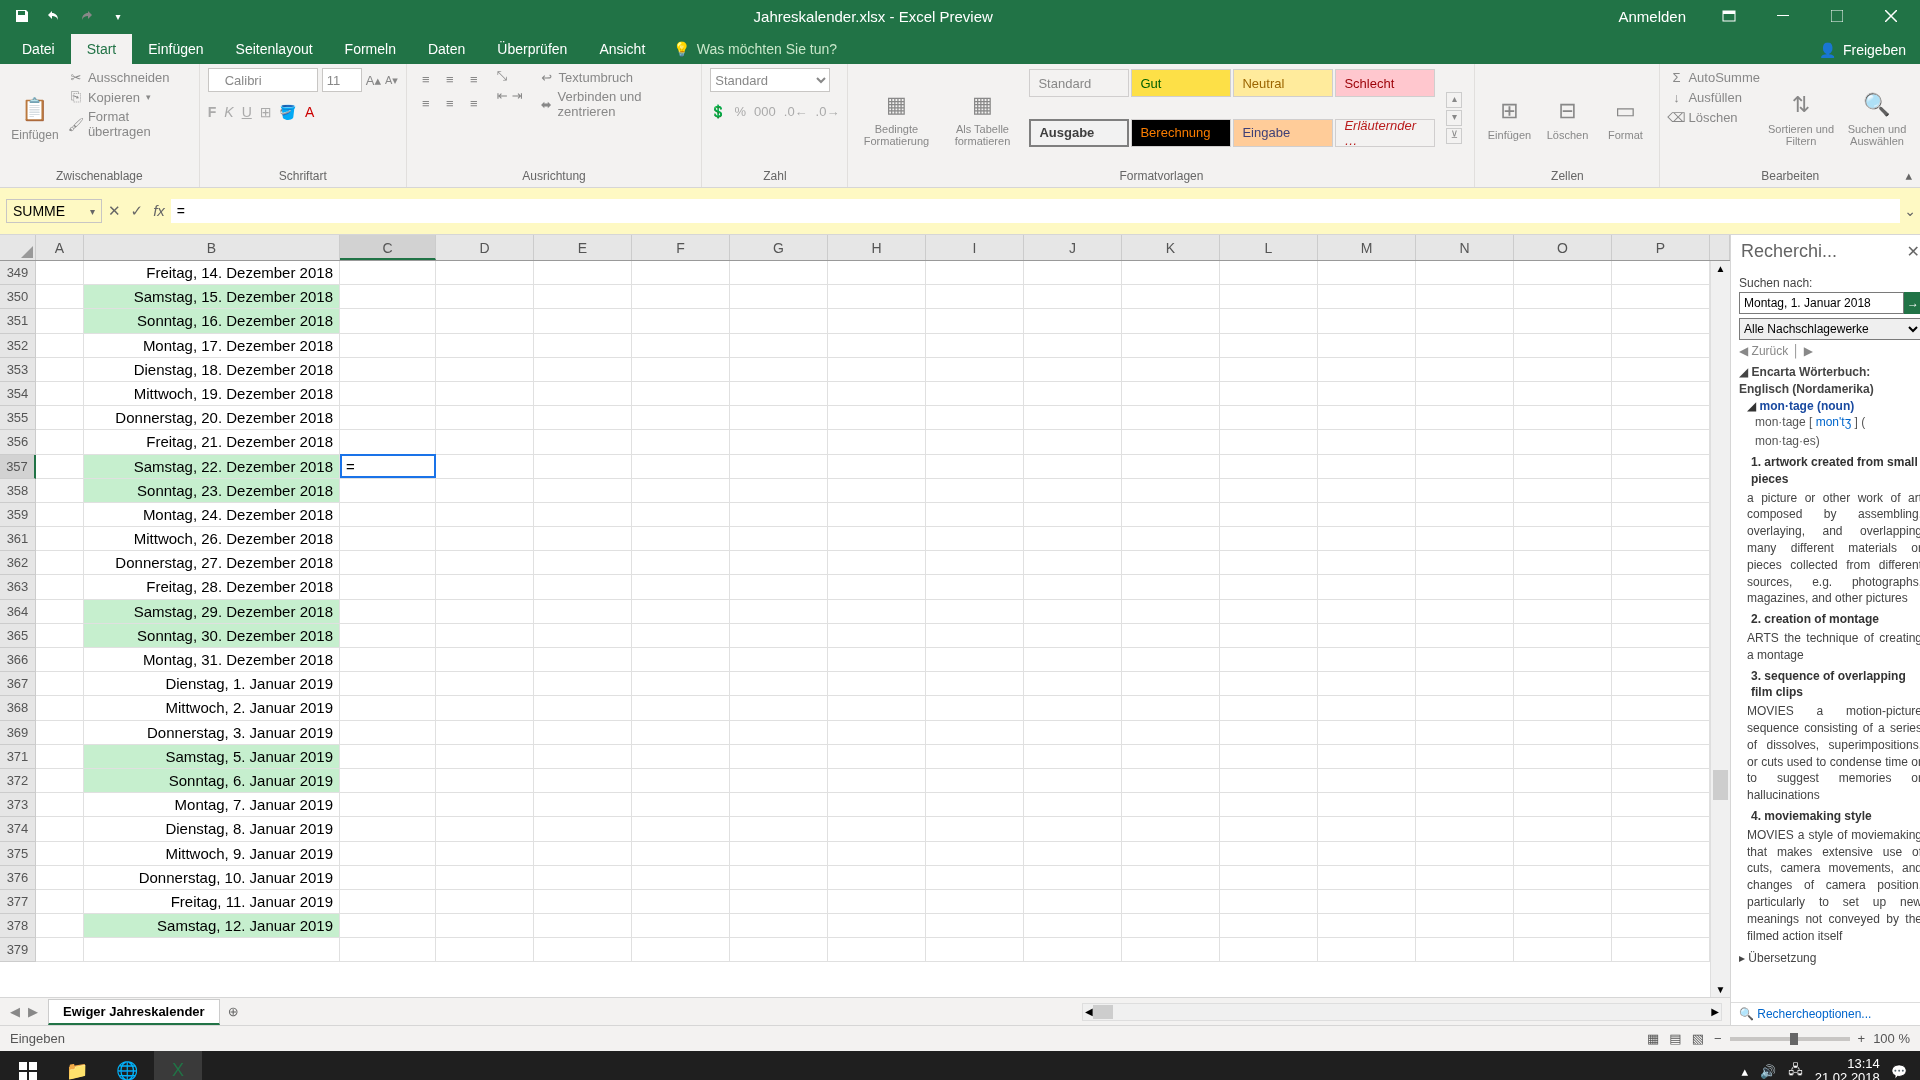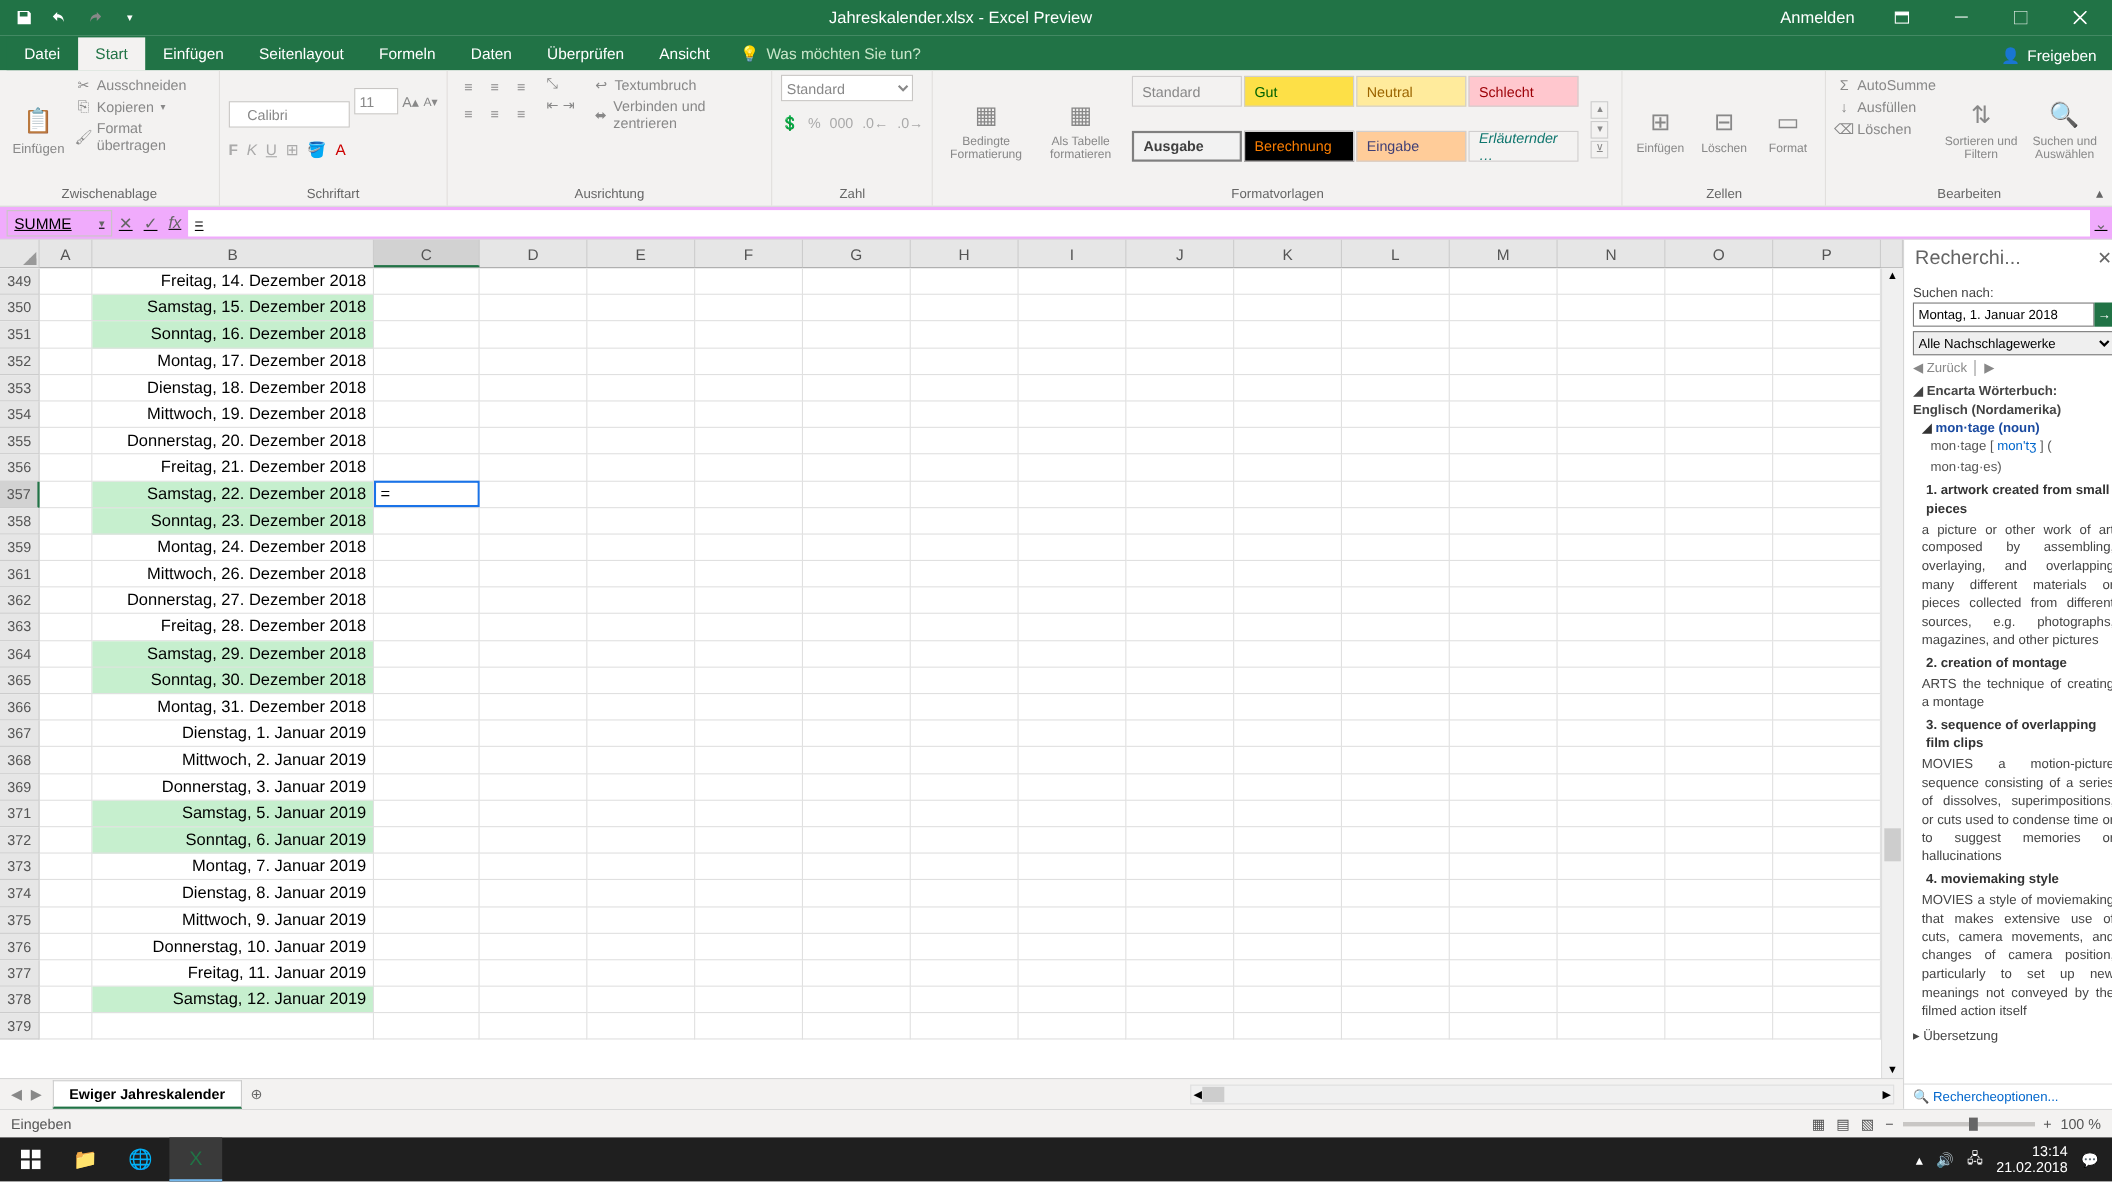--- a/index.html
+++ b/index.html
@@ -27,38 +27,38 @@
 .ribbon { background: #f3f2f1; height: 124px; border-bottom: 1px solid #d6d6d6; display: flex; font-size: 13px; color: #888; position: relative; }
 .ribbon-group { border-right: 1px solid #e1dfdd; padding: 4px 8px 2px 8px; display: flex; flex-direction: column; justify-content: space-between; }
 .ribbon-group .group-body { display: flex; gap: 6px; flex: 1; }
 .ribbon-group .group-label { text-align: center; font-size: 12px; color: #666; padding: 2px 0; }
 .ribbon .big-btn { display: flex; flex-direction: column; align-items: center; justify-content: center; width: 56px; cursor: pointer; gap: 2px; }
 .ribbon .big-btn .ico { width: 32px; height: 32px; display: flex; align-items: center; justify-content: center; font-size: 22px; }
 .ribbon .stack { display: flex; flex-direction: column; gap: 2px; }
 .ribbon .stack .item { display: flex; align-items: center; gap: 4px; font-size: 13px; cursor: pointer; padding: 1px 0; }
 .ribbon .mini-ico { width: 16px; height: 16px; display: inline-flex; align-items: center; justify-content: center; font-size: 13px; }
 .ribbon select, .ribbon input { background: #fff; border: 1px solid #c8c6c4; font-size: 13px; color: #888; }
-.font-name { width: 110px; height: 24px; padding: 0 16px; margin-top: 24px; }
+.font-name { width: 110px; height: 24px; padding: 0 16px; }
 .font-size { width: 40px; height: 24px; padding: 0 4px; }
 .font-btns { display: flex; gap: 8px; margin-top: 6px; color: #aaa; }
 .font-btns span { cursor: pointer; font-size: 14px; }
 .align-grid { display: grid; grid-template-columns: repeat(3, 22px); grid-template-rows: repeat(2, 22px); gap: 2px; }
 .align-grid span { display: flex; align-items: center; justify-content: center; }
 .num-fmt { width: 120px; height: 24px; }
 .style-pill { width: 100px; height: 28px; border: 1px solid #d0cece; display: flex; align-items: center; padding: 0 8px; font-size: 13px; margin: 1px; }
 .style-pill.neutral { background: #ffeb9c; color: #9c6500; }
 .style-pill.bad { background: #ffc7ce; color: #9c0006; }
 .style-pill.ausgabe { background: #f2f2f2; border: 2px solid #7f7f7f; color: #3f3f3f; font-weight: bold; }
 .style-pill.berechnung { background: #000000; color: #fa7d00; }
 .style-pill.eingabe { background: #ffcc99; color: #3f3f76; }
-.style-pill.erlauternd { color: #0f766e; font-style: italic; }
+.style-pill.erlauternd { color: #b91c1c; font-style: italic; }
 .ribbon-collapse { position: absolute; right: 8px; bottom: 4px; cursor: pointer; color: #666; }
 
 
-.formula-bar { height: 30px; border-bottom: 1px solid #d6d6d6; display: flex; align-items: center; background: #f0abfc; text-decoration: underline; }
+.formula-bar { height: 47px; border-bottom: 1px solid #d6d6d6; display: flex; align-items: center; background: #fef9c3; }
 .name-box { width: 96px; height: 24px; border: 1px solid #c8c6c4; margin-left: 6px; padding: 0 6px; font-size: 14px; display: flex; align-items: center; justify-content: space-between; }
 .name-box .dd { color: #666; font-size: 10px; }
 .fb-btns { display: flex; margin: 0 6px; gap: 10px; color: #666; }
 .fb-btns span { cursor: pointer; font-size: 15px; }
 .fb-input { flex: 1; height: 24px; border: none; outline: none; padding: 0 6px; font-size: 14px; }
 .fb-expand { width: 20px; text-align: center; color: #666; cursor: pointer; }
 
 
 .work-area { display: flex; height: 790px; }
 .grid-wrap { flex: 1; display: flex; flex-direction: column; position: relative; }

